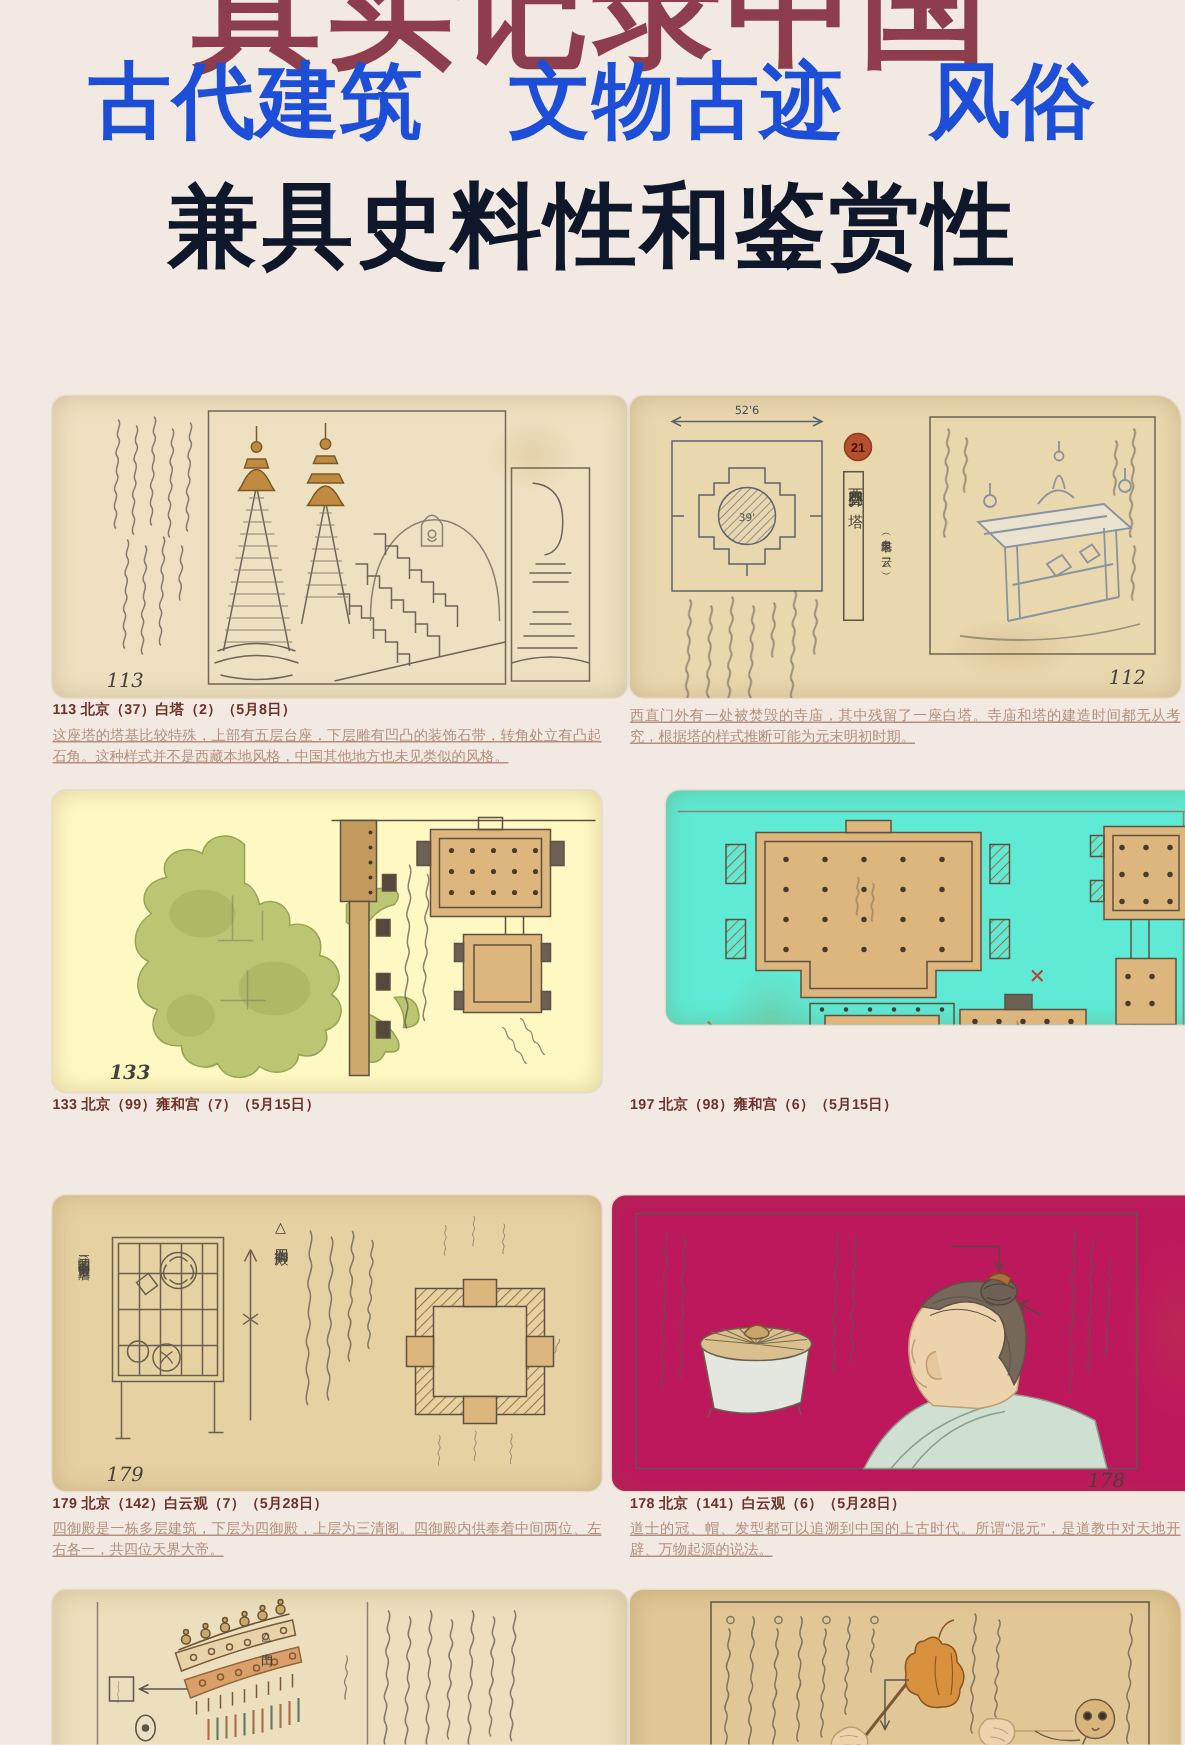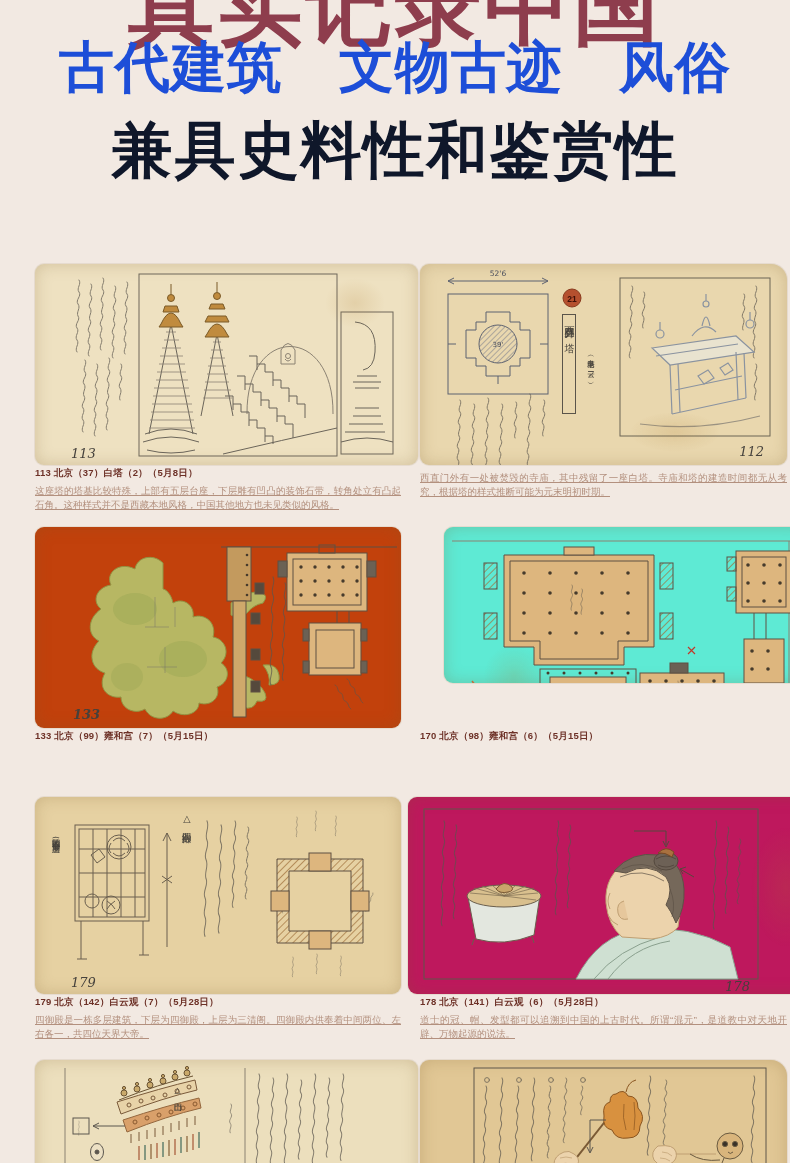--- a/index.html
+++ b/index.html
@@ -158,21 +158,21 @@
       <path d="M272,72 q12,-16 24,-4"></path>
       <path d="M282,62 q4,-18 8,0"></path>
       <circle cx="286" cy="40" r="3"></circle>
         <path d="M286,37 v-7"></path>
       <path d="M220,160 q60,8 120,-8" stroke="#9a9282"></path>
     </g>
     <text class="hand" x="344" y="192" font-size="13" text-anchor="end">112</text>
   </svg>
 </div>
 
-<div class="panel grid" style="left:35px;top:527px;width:366px;height:201px;background:#c2410c">
+<div class="panel grid" style="left:35px;top:527px;width:366px;height:201px;background:#fef9c3">
   <svg viewBox="0 0 366 201" width="366" height="201">
     <g>
       <path fill="#b7c26c" opacity=".92" stroke="#8d9c4a" stroke-width="1" d="M128,36 c-10,-10 -26,-6 -28,6 c-16,-8 -30,4 -24,16 c-14,2 -20,16 -10,24 c-14,10 -14,26 -2,32 c-12,12 -8,28 6,32 c-8,14 2,26 16,24 c0,12 14,18 24,12 c6,12 22,12 28,2 c12,8 26,2 26,-8 c12,4 22,-6 18,-16 c12,-4 14,-18 4,-24 c10,-10 4,-24 -8,-26 c4,-14 -8,-24 -20,-20 c2,-12 -10,-20 -20,-14 c-2,-10 -8,-14 -10,-14 z"></path>
       <path fill="#b7c26c" opacity=".92" stroke="#8d9c4a" d="M196,76 q18,-14 30,-10 q8,2 2,10 q-10,2 -16,10 q-8,8 -16,2 z"></path>
       <path fill="#b7c26c" opacity=".92" stroke="#8d9c4a" d="M208,148 q16,6 22,18 q4,10 -8,8 q-4,10 -14,6 q-10,-4 -8,-14 q-2,-12 8,-18 z"></path>
       <path fill="#b7c26c" opacity=".92" stroke="#8d9c4a" d="M228,138 q14,-2 16,10 q2,10 -10,10 q2,-10 -6,-20 z"></path>
       <ellipse cx="100" cy="82" rx="22" ry="16" fill="#97a452" opacity=".4"></ellipse>
       <ellipse cx="148" cy="132" rx="24" ry="18" fill="#97a452" opacity=".4"></ellipse>
       <ellipse cx="92" cy="150" rx="16" ry="14" fill="#97a452" opacity=".35"></ellipse>
       <path d="M120,70 v30 M110,100 h24 M130,120 v26 M112,140 h30 M140,80 v20" stroke="#7a7468" opacity=".5" fill="none"></path>
@@ -627,21 +627,21 @@
   <div class="cap">113 北京（37）白塔（2）（5月8日）</div>
   <div class="desc">这座塔的塔基比较特殊，上部有五层台座，下层雕有凹凸的装饰石带，转角处立有凸起石角。这种样式并不是西藏本地风格，中国其他地方也未见类似的风格。</div>
 </div>
 <div class="capblock" style="left:420px;top:467px;width:367px">
   <div class="desc">西直门外有一处被焚毁的寺庙，其中残留了一座白塔。寺庙和塔的建造时间都无从考究，根据塔的样式推断可能为元末明初时期。</div>
 </div>
 <div class="capblock" style="left:35px;top:730px;width:366px">
   <div class="cap">133 北京（99）雍和宫（7）（5月15日）</div>
 </div>
 <div class="capblock" style="left:420px;top:730px;width:367px">
-  <div class="cap">170 北京（98）雍和宫（6）（5月15日）</div>
+  <div class="cap">197 北京（98）雍和宫（6）（5月15日）</div>
 </div>
 <div class="capblock" style="left:35px;top:996px;width:366px">
   <div class="cap">179 北京（142）白云观（7）（5月28日）</div>
   <div class="desc">四御殿是一栋多层建筑，下层为四御殿，上层为三清阁。四御殿内供奉着中间两位、左右各一，共四位天界大帝。</div>
 </div>
 <div class="capblock" style="left:420px;top:996px;width:367px">
   <div class="cap">178 北京（141）白云观（6）（5月28日）</div>
   <div class="desc">道士的冠、帽、发型都可以追溯到中国的上古时代。所谓“混元”，是道教中对天地开辟、万物起源的说法。</div>
 </div>
 

